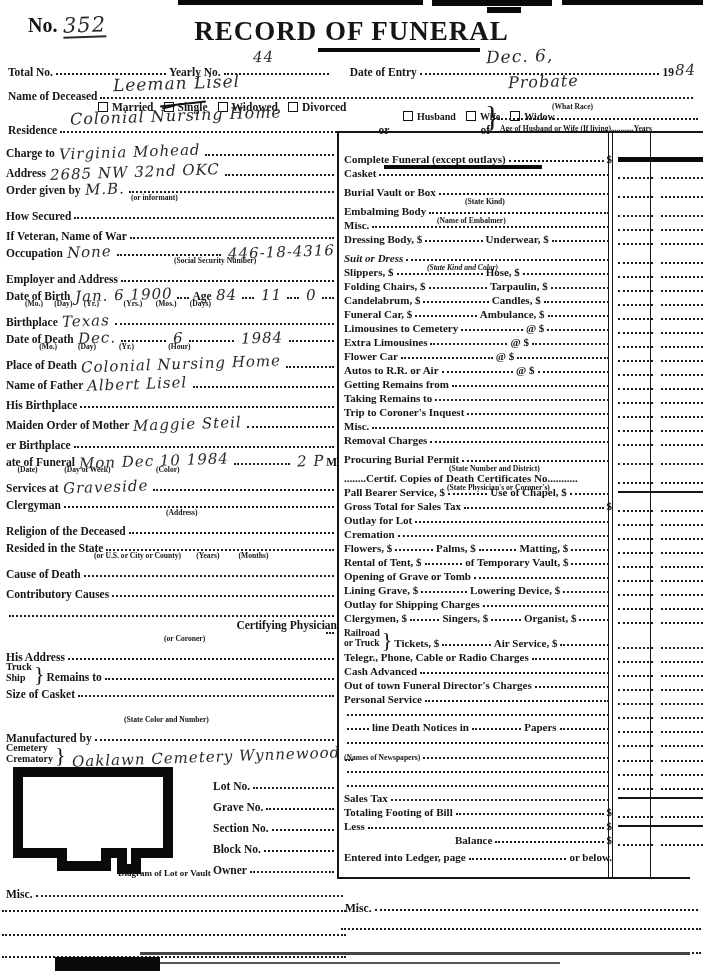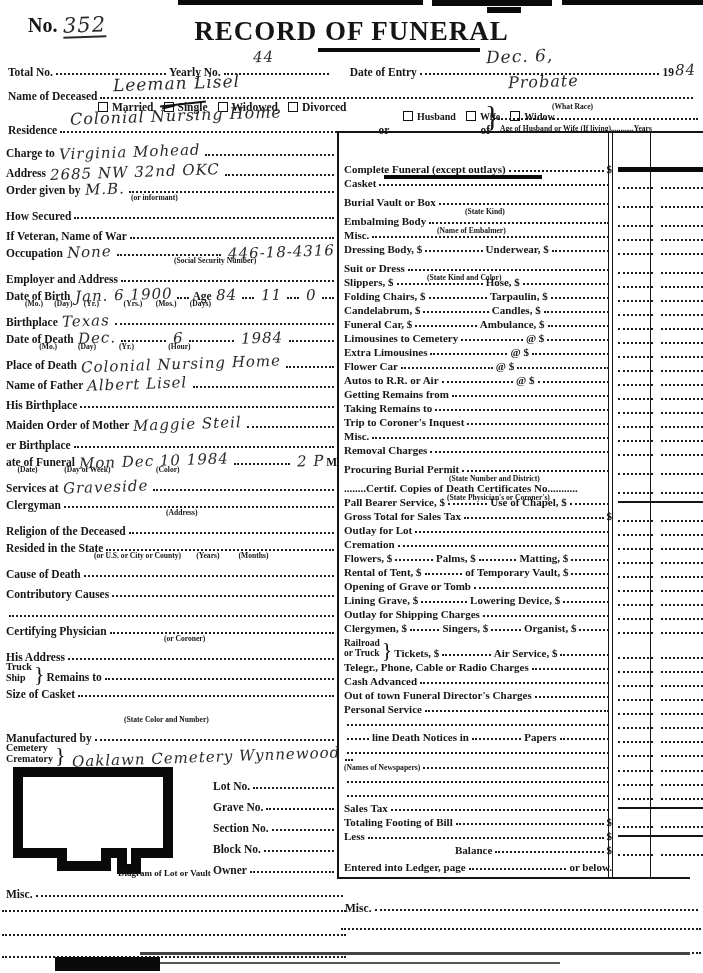--- a/index.html
+++ b/index.html
@@ -216,21 +216,21 @@
         <span class="prt">Cause of Death</span>
         <span class="ldr"></span>
       </div>
       <div class="row" style="height: 20px;">
         <span class="prt">Contributory Causes</span>
         <span class="ldr"></span>
       </div>
       <div class="row" style="height: 20px;">
         <span class="ldr"></span>
       </div>
-      <div class="row" style="height: 17px;">
+      <div class="row" style="height: 17px; flex-direction: column;">
         <span class="prt">Certifying Physician</span>
         <span class="ldr"></span>
       </div>
       <div class="sub" style="margin-left: 158px; height: 8px;">(or Coroner)</div>
       <div class="row" style="height: 20px;">
         <span class="prt">His Address</span>
         <span class="ldr"></span>
       </div>
       <div class="row" style="height: 20px;">
         <span class="stack">
@@ -296,21 +296,21 @@
   </div>
   <div class="abs" style="left:2px;top:910px;width:344px;border-bottom:2px dotted #1d1d1d;height:0;"></div>
   <div class="abs" style="left:2px;top:934px;width:344px;border-bottom:2px dotted #1d1d1d;height:0;"></div>
   <div class="abs" style="left:2px;top:956px;width:344px;border-bottom:2px dotted #1d1d1d;height:0;"></div>
 
   <div id="charges">
     <div class="leftborder"></div>
     <div class="bottomborder"></div>
     <div class="vdouble"></div>
     <div class="vsingle"></div>
-    <div id="chargerows" style="position:relative;padding-top:22px;">
+    <div id="chargerows" style="position:relative;padding-top:12px;">
         <div class="rrow" style="height: 20px;">
           <div class="rlabel">
             <span class="prt">Complete Funeral (except outlays)</span>
             <span class="ldr"></span>
             <span class="prt">$</span>
             <div class="labelbar"></div>
             <div class="amtbar"></div>
           </div>
           <div class="ramt"></div>
         </div>
@@ -361,21 +361,21 @@
             <span class="prt">Dressing Body, $</span>
             <span class="ldr"></span>
             <span class="prt">Underwear, $</span>
             <span class="ldr"></span>
           </div>
           <div class="ramt">
             <div class="amtc1 amtdots"></div>
             <div class="amtc2 amtdots"></div>
           </div>
         </div>
-        <div class="rrow" style="height: 19px;">
+        <div class="rrow" style="height: 19px; font-style: italic;">
           <div class="rlabel">
             <span class="prt">Suit or Dress</span>
             <span class="ldr"></span>
             <div class="sub" style="position: absolute; left: 90px; bottom: -8px;">(State Kind and Color)</div>
           </div>
           <div class="ramt">
             <div class="amtc1 amtdots"></div>
             <div class="amtc2 amtdots"></div>
           </div>
         </div>

